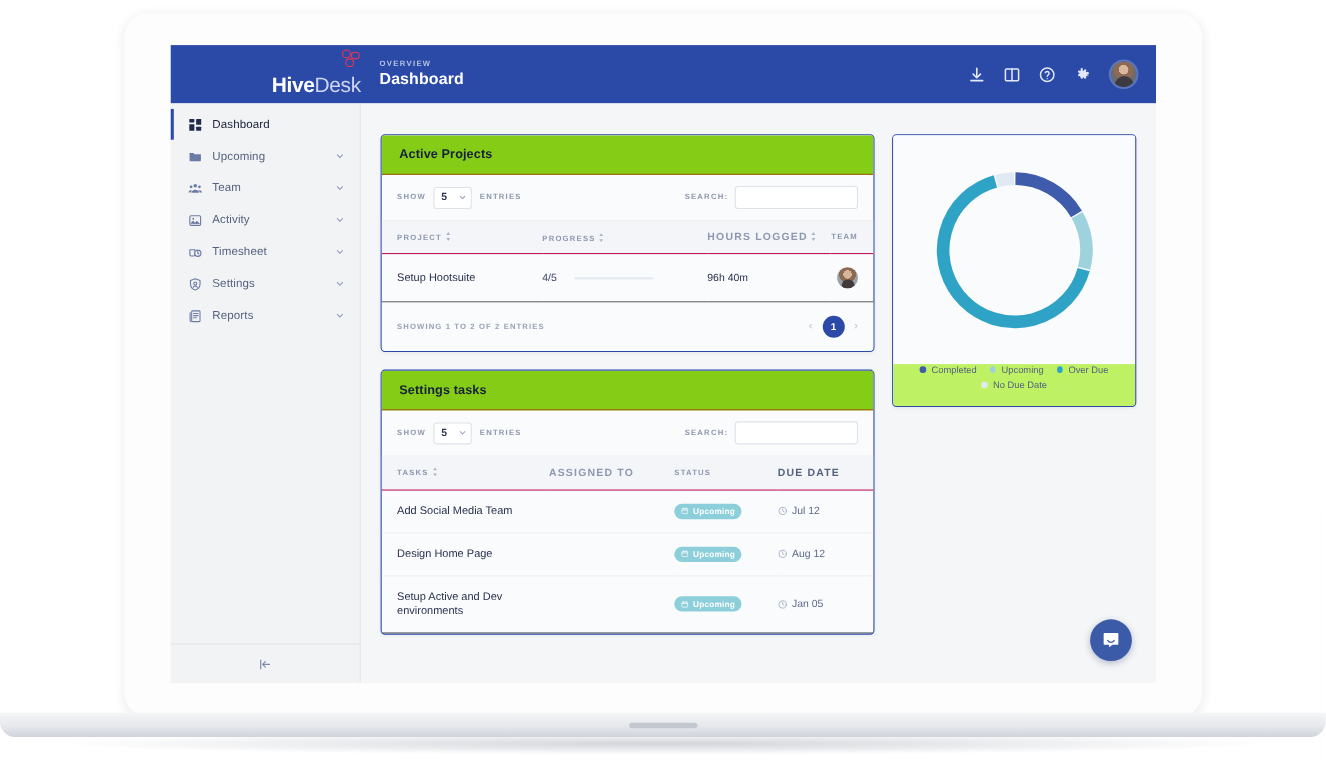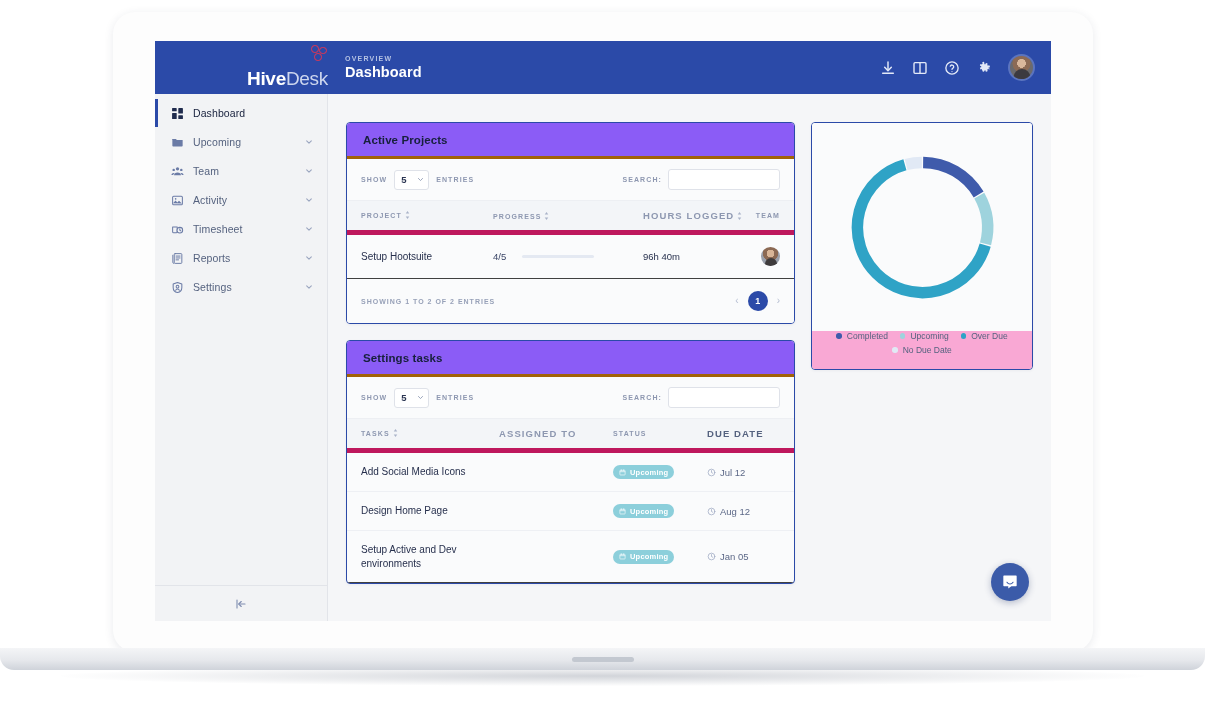--- a/index.html
+++ b/index.html
@@ -146,22 +146,22 @@
   .card {
     background: #fafbfc;
     border: 1px solid #2b4aa8;
     border-radius: 4px;
     overflow: hidden;
     box-shadow: 0 1px 3px rgba(30,40,70,.05);
   }
   .card-head {
     height: 36px; display: flex; align-items: center;
     padding: 0 16px;
-    border-bottom: 3px solid #a16207;
-    background: #8b5cf6;
+    border-bottom: 1px solid #a16207;
+    background: #84cc16;
   }
   .card-title { font-size: 11.5px; font-weight: 700; color: #17203c; letter-spacing: .1px; }
 
   
   .tbl-toolbar {
     display: flex; align-items: center;
     padding: 10px 14px; gap: 7px;
     border-bottom: 1px solid #edeff3;
   }
   .tb-lbl {
@@ -182,21 +182,21 @@
     border: 1px solid #dfe2e9; border-radius: 3px; background: #fff;
     font-size: 9px; color: #2b3552; padding: 0 6px;
     font-family: "Liberation Sans", sans-serif;
   }
 
   table { width: 100%; border-collapse: collapse; }
   thead th {
     text-align: left; padding: 9px 0; background: #f3f5f8;
     font-size: 7px; letter-spacing: 1.1px; text-transform: uppercase;
     color: #8d97b0; font-weight: 600;
-    border-bottom: 5px solid #be185d;
+    border-bottom: 1px solid #be185d;
     white-space: nowrap;
   }
   .sortico { display: inline-block; margin-left: 3px; transform: translateY(1px); }
   .sortico svg { width: 5px; height: 8px; display: inline-block; color:#aab3c8; }
   tbody td {
     padding: 12px 0; font-size: 10px; color: #27304d;
     border-bottom: 1px solid #eef0f4; vertical-align: middle;
   }
   tbody tr:last-child td { border-bottom: 1px solid #404040; }
 
@@ -260,21 +260,21 @@
   .due-wrap { display: flex; align-items: center; gap: 4px; color: #5c6887; }
   .due-wrap svg { width: 9px; height: 9px; color: #9aa5bf; display: block; }
 
   
   #donut-area {
     height: 208px; display: flex; align-items: center; justify-content: center;
     background: #fafbfc;
   }
   #donut { width: 155px; height: 155px; display: block; }
   #legend {
-    padding: 0 10px 14px 10px; background: #f9a8d4;
+    padding: 0 10px 14px 10px; background: #bef264;
     display: flex; flex-wrap: wrap; justify-content: center;
     gap: 4px 12px;
   }
   .lg-item { display: flex; align-items: center; gap: 5px; }
   .lg-dot { width: 5.5px; height: 5.5px; border-radius: 50%; flex: none; }
   .lg-lbl { font-size: 8.5px; color: #55627f; }
 
   
   #chat-bubble {
     position: absolute; right: 22px; bottom: 20px;
@@ -419,43 +419,43 @@
         <span class="nav-label">Timesheet</span>
         <span class="nav-caret">
           <svg viewBox="0 0 12 12" fill="none" stroke="currentColor" stroke-width="1.6" stroke-linecap="round" stroke-linejoin="round">
               <path d="M2.5 4.2L6 7.8l3.5-3.6"></path>
             </svg>
         </span>
       </div>
 
       <div class="nav-item">
         <span class="nav-ico">
+          <svg viewBox="0 0 24 24" fill="none" stroke="currentColor" stroke-width="1.9" stroke-linecap="round" stroke-linejoin="round">
+              <path d="M12 2.6l8 3.1v6.1c0 5-3.4 8.4-8 9.6-4.6-1.2-8-4.6-8-9.6V5.7z"></path>
+              <circle cx="12" cy="10.5" r="2.5"></circle>
+              <path d="M8.6 17c.8-1.6 2-2.4 3.4-2.4s2.6.8 3.4 2.4"></path>
+            </svg>
+        </span>
+        <span class="nav-label">Settings</span>
+        <span class="nav-caret">
+          <svg viewBox="0 0 12 12" fill="none" stroke="currentColor" stroke-width="1.6" stroke-linecap="round" stroke-linejoin="round">
+              <path d="M2.5 4.2L6 7.8l3.5-3.6"></path>
+            </svg>
+        </span>
+      </div>
+
+      <div class="nav-item">
+        <span class="nav-ico">
           <svg viewBox="0 0 24 24" fill="none" stroke="currentColor" stroke-width="1.8" stroke-linecap="round" stroke-linejoin="round">
               <rect x="6" y="3" width="14" height="18" rx="1.6"></rect>
               <path d="M3.4 6v13.4A1.6 1.6 0 0 0 5 21"></path>
               <path d="M9.3 7.5h7.4M9.3 11h7.4M9.3 14.5h4.6"></path>
             </svg>
         </span>
         <span class="nav-label">Reports</span>
-        <span class="nav-caret">
-          <svg viewBox="0 0 12 12" fill="none" stroke="currentColor" stroke-width="1.6" stroke-linecap="round" stroke-linejoin="round">
-              <path d="M2.5 4.2L6 7.8l3.5-3.6"></path>
-            </svg>
-        </span>
-      </div>
-
-      <div class="nav-item">
-        <span class="nav-ico">
-          <svg viewBox="0 0 24 24" fill="none" stroke="currentColor" stroke-width="1.9" stroke-linecap="round" stroke-linejoin="round">
-              <path d="M12 2.6l8 3.1v6.1c0 5-3.4 8.4-8 9.6-4.6-1.2-8-4.6-8-9.6V5.7z"></path>
-              <circle cx="12" cy="10.5" r="2.5"></circle>
-              <path d="M8.6 17c.8-1.6 2-2.4 3.4-2.4s2.6.8 3.4 2.4"></path>
-            </svg>
-        </span>
-        <span class="nav-label">Settings</span>
         <span class="nav-caret">
           <svg viewBox="0 0 12 12" fill="none" stroke="currentColor" stroke-width="1.6" stroke-linecap="round" stroke-linejoin="round">
               <path d="M2.5 4.2L6 7.8l3.5-3.6"></path>
             </svg>
         </span>
       </div>
     </div>
 
     <div id="sidebar-collapse">
       <span>
@@ -562,21 +562,21 @@
                       <path d="M3 0L5.2 3.2H.8z"></path>
                       <path d="M3 10L.8 6.8h4.4z"></path>
                     </svg></span></th>
               <th class="tk-assign"><span>ASSIGNED TO</span></th>
               <th class="tk-status"><span>STATUS</span></th>
               <th class="tk-due"><span>DUE DATE</span></th>
             </tr>
           </thead>
           <tbody id="tasks-body">
               <tr>
-                <td class="tk-name">Add Social Media Icons</td>
+                <td class="tk-name">Add Social Media Team</td>
                 <td class="tk-assign"></td>
                 <td class="tk-status"><span class="badge upcoming">
                     <span>
                       <svg viewBox="0 0 24 24" fill="none" stroke="currentColor" stroke-width="2.3" stroke-linejoin="round">
                         <rect x="3" y="4.5" width="18" height="16" rx="2"></rect>
                         <path d="M3 9.3h18" stroke-width="2.6"></path>
                         <path d="M8 2.6v3.4M16 2.6v3.4" stroke-linecap="round"></path>
                       </svg>
                     </span>
                     <span>Upcoming</span>

